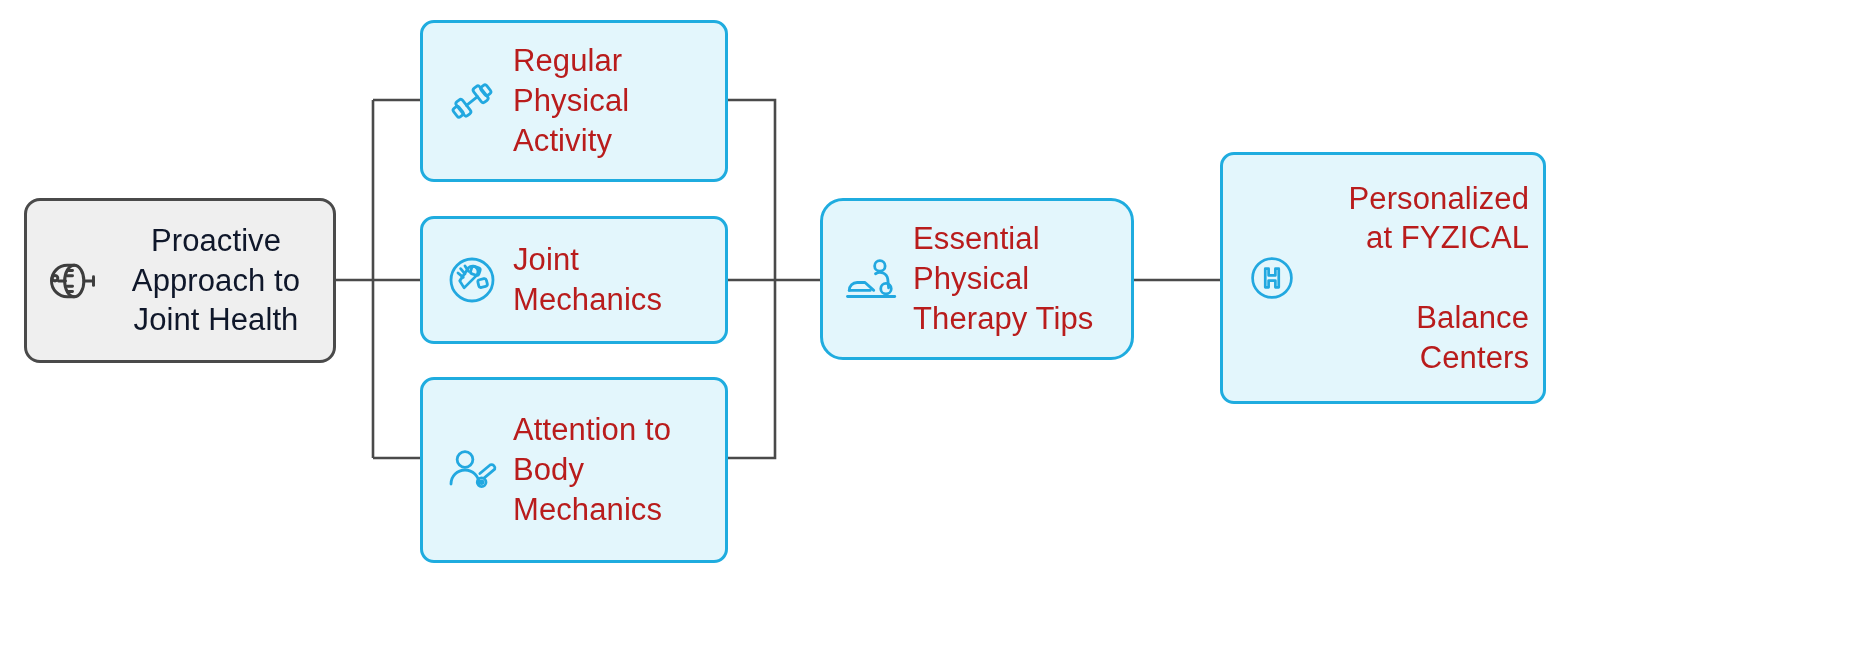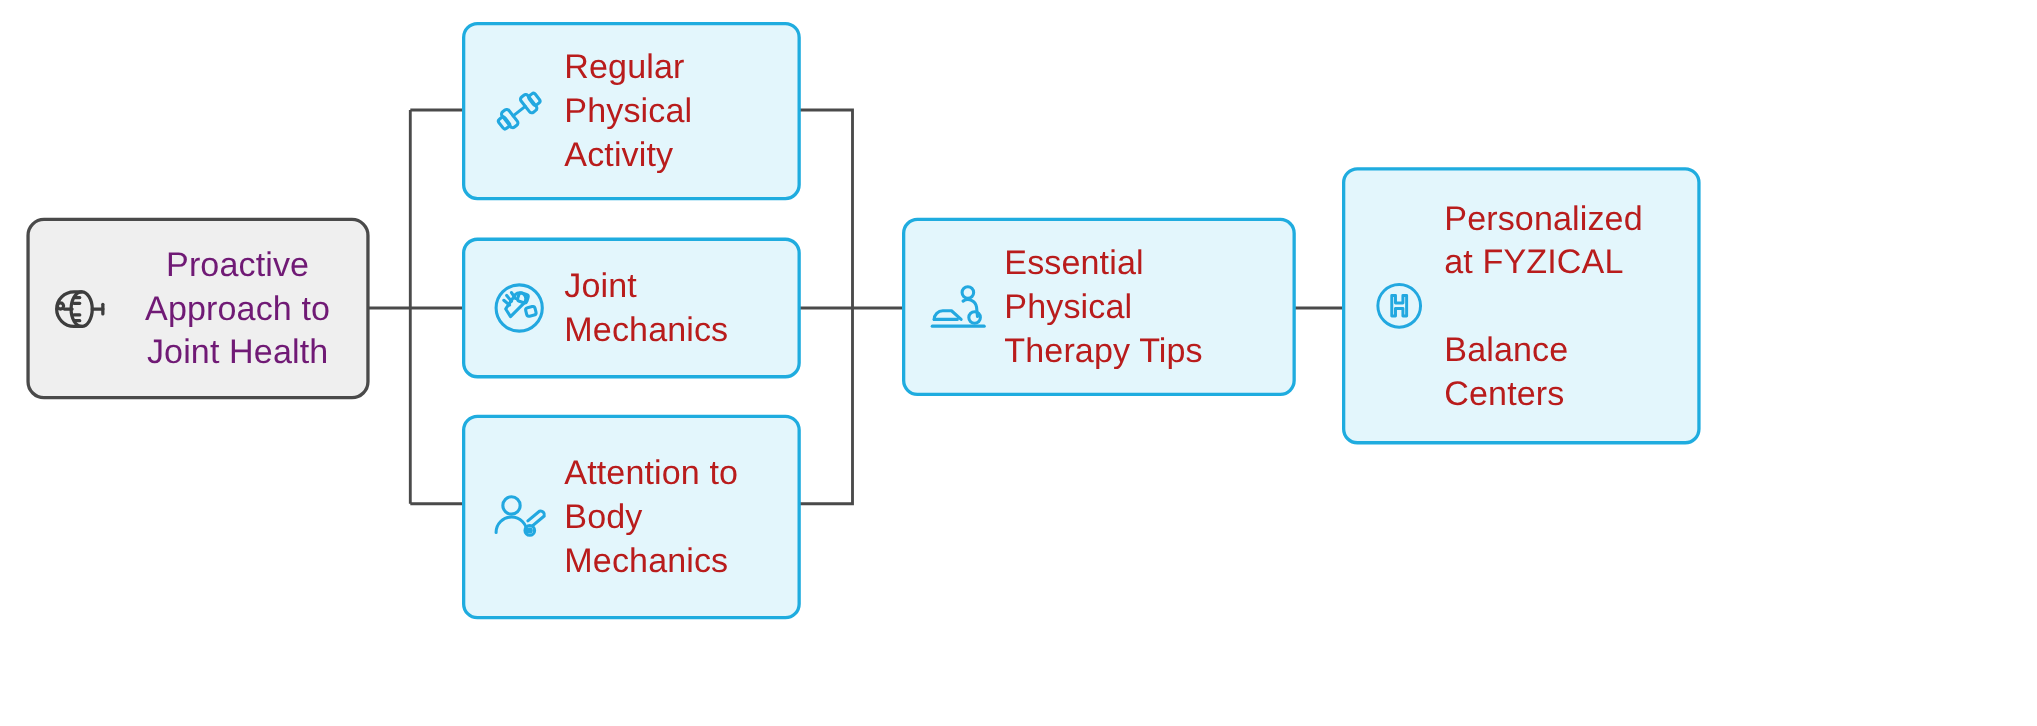--- a/index.html
+++ b/index.html
@@ -22,29 +22,29 @@
   }
   .node .lbl{
     flex:1 1 auto;line-height:1.28;letter-spacing:0.1px;
     padding-right:14px;
   }
 
   
   .node.start{
     background:#efefef;border:3px solid #4a4a4a;border-radius:16px;
   }
-  .node.start .lbl{color:#701a75;font-size:31px;text-align:center;padding-right:18px;}
+  .node.start .lbl{color:#0f172a;font-size:31px;text-align:center;padding-right:18px;}
 
   
   .node.blue{
     background:#e3f6fc;border:3px solid #1facdf;
   }
   .node.blue .lbl{color:#b91c1c;font-size:31px;text-align:left;}
 
-  .node.wide .lbl{font-size:31px;}
+  .node.wide .lbl{font-size:31px;text-align:right;}
 </style>
 </head>
 <body>
 
 <div id="canvas">
 
   <svg class="edges" viewBox="0 0 1852 660">
     <defs>
       <marker id="arrow" markerWidth="11" markerHeight="11" refX="9.2" refY="5.2" orient="auto" markerUnits="userSpaceOnUse">
         <path d="M1,1 L9.6,5.2 L1,9.4" fill="none" stroke="#4a4a4a" stroke-width="2.6" stroke-linecap="round" stroke-linejoin="round"></path>
@@ -136,21 +136,21 @@
         <circle cx="43" cy="46" r="1.6"></circle>
       </svg>
     </span>
     <span class="lbl">
       <span>Attention to</span><br>
       <span>Body</span><br>
       <span>Mechanics</span>
     </span>
   </div>
 
-  <div class="node blue" style="left:820px;top:198px;width:358px;height:162px;">
+  <div class="node blue" style="left:820px;top:198px;width:314px;height:162px;border-radius:23px;">
     <span class="ico">
       <svg width="56" height="56" viewBox="0 0 64 64" fill="none" stroke="#22a8e0" stroke-width="3.2" stroke-linecap="round" stroke-linejoin="round">
         <circle cx="41" cy="17" r="6"></circle>
         <path d="M36 26 a9 9 0 0 1 14 6 l1 10"></path>
         <path d="M6 45 a9 9 0 0 1 9 -9 h9 l10 9"></path>
         <path d="M6 45 h24"></path>
         <circle cx="48" cy="43" r="6"></circle>
         <path d="M4 52 L58 52"></path>
       </svg>
     </span>

